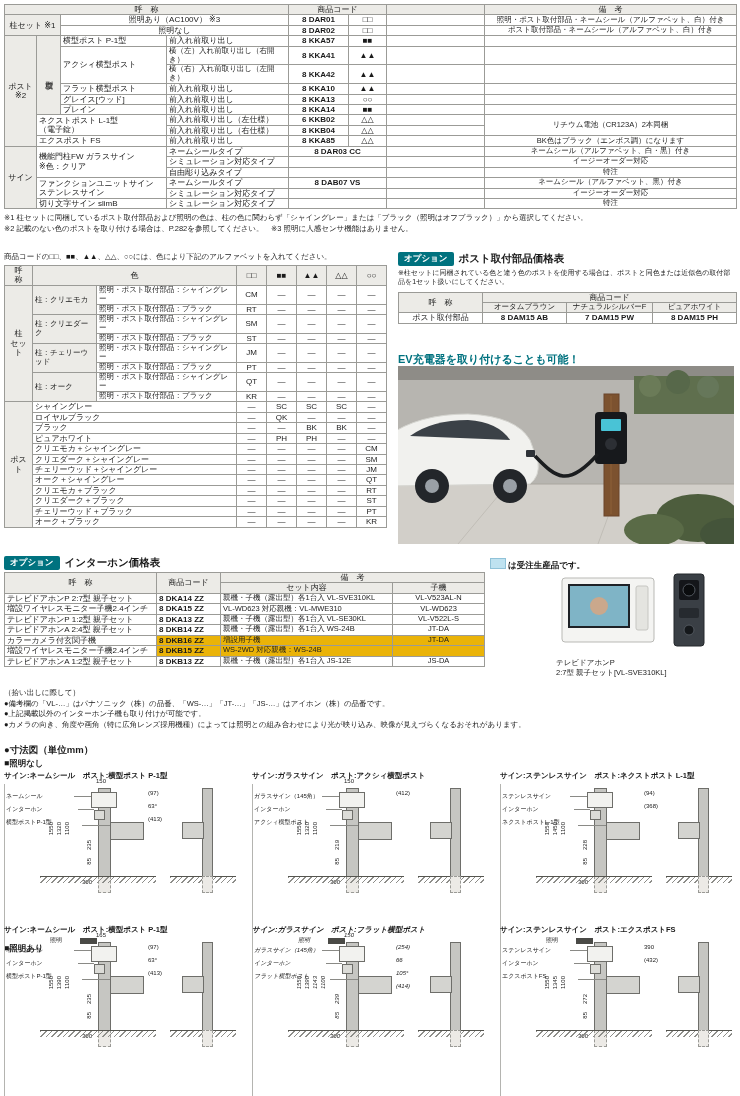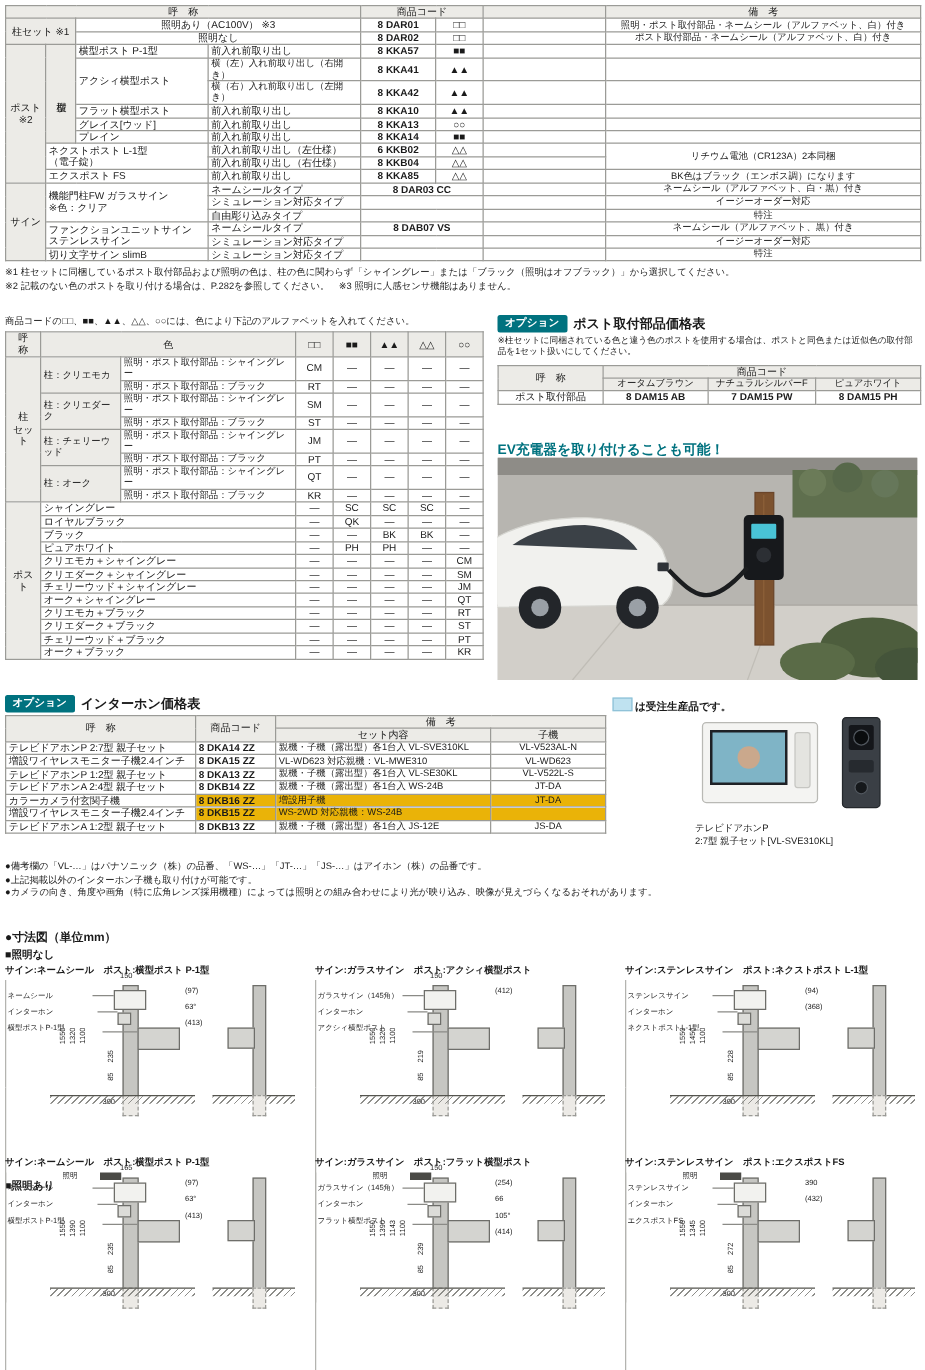--- a/index.html
+++ b/index.html
@@ -565,20 +565,21 @@
         </tr>
         <tr>
           <td>テレビドアホンA 1:2型 親子セット</td>
           <td class="code">8 DKB13 ZZ</td>
           <td class="sm">親機・子機（露出型）各1台入 JS-12E</td>
           <td class="c sm">JS-DA</td>
         </tr>
       </tbody>
   </table>
   <div class="ic-notes">
+    <div>（拾い出しに際して）</div>
     <div>●備考欄の「VL-…」はパナソニック（株）の品番、「WS-…」「JT-…」「JS-…」はアイホン（株）の品番です。</div>
     <div>●上記掲載以外のインターホン子機も取り付けが可能です。</div>
     <div>●カメラの向き、角度や画角（特に広角レンズ採用機種）によっては照明との組み合わせにより光が映り込み、映像が見えづらくなるおそれがあります。</div>
   </div>
   <div class="ic-img">
     <svg width="176" height="82" viewBox="0 0 176 82">
       <rect x="6" y="6" width="92" height="64" rx="3" fill="#f4f4f2" stroke="#b9b9b5"></rect>
       <rect x="12" y="12" width="62" height="44" fill="#1e2126"></rect>
       <rect x="14" y="14" width="58" height="40" fill="#7fb4c6"></rect>
       <circle cx="43" cy="34" r="9" fill="#caa88c"></circle>
@@ -754,21 +755,21 @@
       <div class="post-sv"></div>
       <div class="post-svu"></div>
       <div class="side-box"></div>
       <div class="sidedims" style="inset:0;">
             <span class="sidenum" style="top: 6px;">(97)</span>
             <span class="sidenum" style="top: 19px;">63°</span>
             <span class="sidenum" style="top: 32px;">(413)</span>
           </div>
     </div>
   </div>
-      <div class="dwg" style="left: 248px;">
+      <div class="dwg" style="left: 248px; font-style: italic;">
     <div class="dwg-cap">サイン:ガラスサイン　ポスト:フラット横型ポスト</div>
     <div class="scene">
       <div class="lamp-s"></div>
       <span class="lbl lamp-lb">照明</span>
       <span class="lbl top-w">150</span>
       <div class="post-f"></div>
       <div class="post-u"></div>
       <div class="sign-s"></div>
       <div class="ic-s"></div>
       <div class="mail-s"></div>

